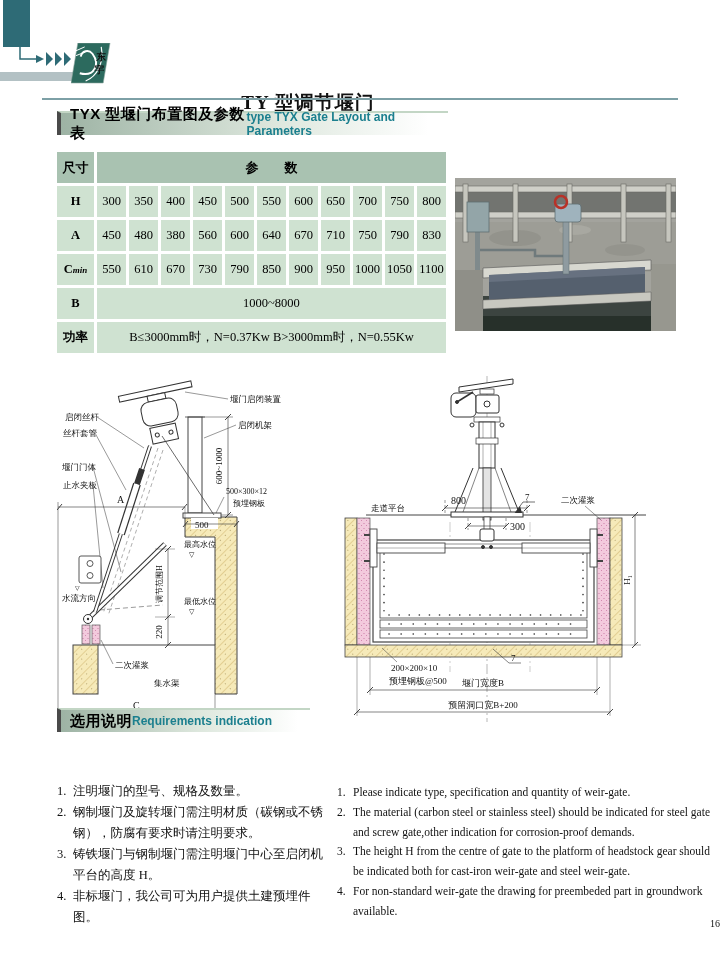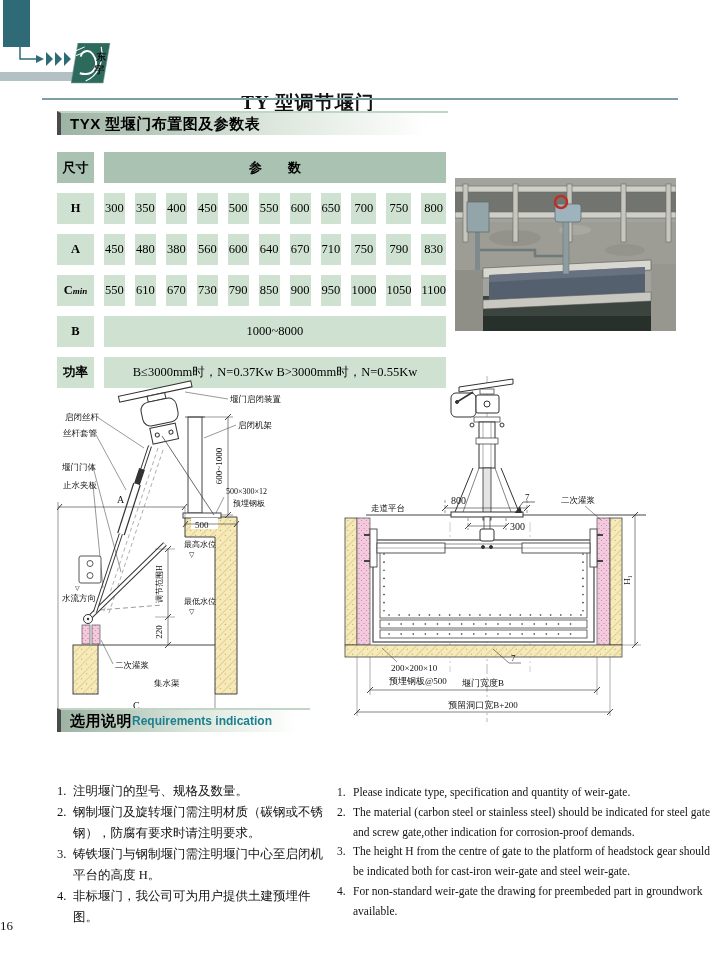--- a/index.html
+++ b/index.html
@@ -19,37 +19,37 @@
 
   .secbar{height:24px;background:linear-gradient(90deg,#9db3a4,#dde7dd 55%,#ffffff 95%);
           border-top:2px solid #c3d6c5;border-left:4px solid #4a4a4a;
           display:flex;align-items:center;padding-left:9px;
           font-family:"Liberation Sans",sans-serif;box-sizing:border-box;}
   .secbar-cn{font-weight:bold;font-size:15px;letter-spacing:.5px;color:#000;}
   .secbar-en{color:#1b7f8e;font-size:12px;font-weight:bold;}
 
   
   .ptable{left:57px;top:152px;width:389px;display:grid;
-          grid-template-columns:37px repeat(11,1fr);grid-auto-rows:31px;gap:10px;
+          grid-template-columns:37px repeat(11,1fr);grid-auto-rows:31px;gap:3px;
           background:#ffffff;font-family:"Liberation Serif",serif;}
   .cell{background:#cfe2d1;display:flex;align-items:center;justify-content:center;
         font-size:12.5px;color:#000;}
   .cell.head{background:#a9c2b1;font-weight:bold;font-size:13px;}
   .cell.lab{font-weight:bold;}
   .span11{grid-column:span 11;}
   .cell sub{font-size:9px;font-style:italic;}
 
   
   .notes{font-size:12.5px;line-height:1.68;}
   .note{display:flex;}
   .note .num{width:16px;flex:none;}
   .note .txt{flex:1;}
   .notes-en{font-size:11.5px;line-height:1.72;}
 
-  .footer-page{left:0;top:918px;width:720px;text-align:left;font-size:13px;}
+  .footer-page{left:0;top:918px;width:720px;text-align:right;font-size:10px;}
 
   svg text{font-family:"Liberation Serif",serif;fill:#111;}
 </style>
 </head>
 <body>
 
 <div class="page">
 
   <div class="abs corner-rect"></div>
   <svg class="abs" style="left:0;top:45px" width="110" height="30" viewBox="0 0 110 30">
@@ -71,20 +71,21 @@
   </svg>
 
   <div class="abs title-block">
     <div class="title-cn">TY 型调节堰门</div>
     <div class="title-en">Type TY Weir-gate</div>
   </div>
   <div class="abs divider"></div>
 
   <div class="abs secbar" style="left:57px;top:111px;width:391px">
     <span class="secbar-cn">TYX 型堰门布置图及参数表</span>
+    <span class="secbar-en">type TYX Gate Layout and Parameters</span>
   </div>
 
   <div class="abs ptable">
     <div class="cell head">尺寸</div>
     <div class="cell head span11">参　　数</div>
 
     <div class="cell lab">H</div>
     <div class="cell">300</div>
     <div class="cell">350</div>
     <div class="cell">400</div>

